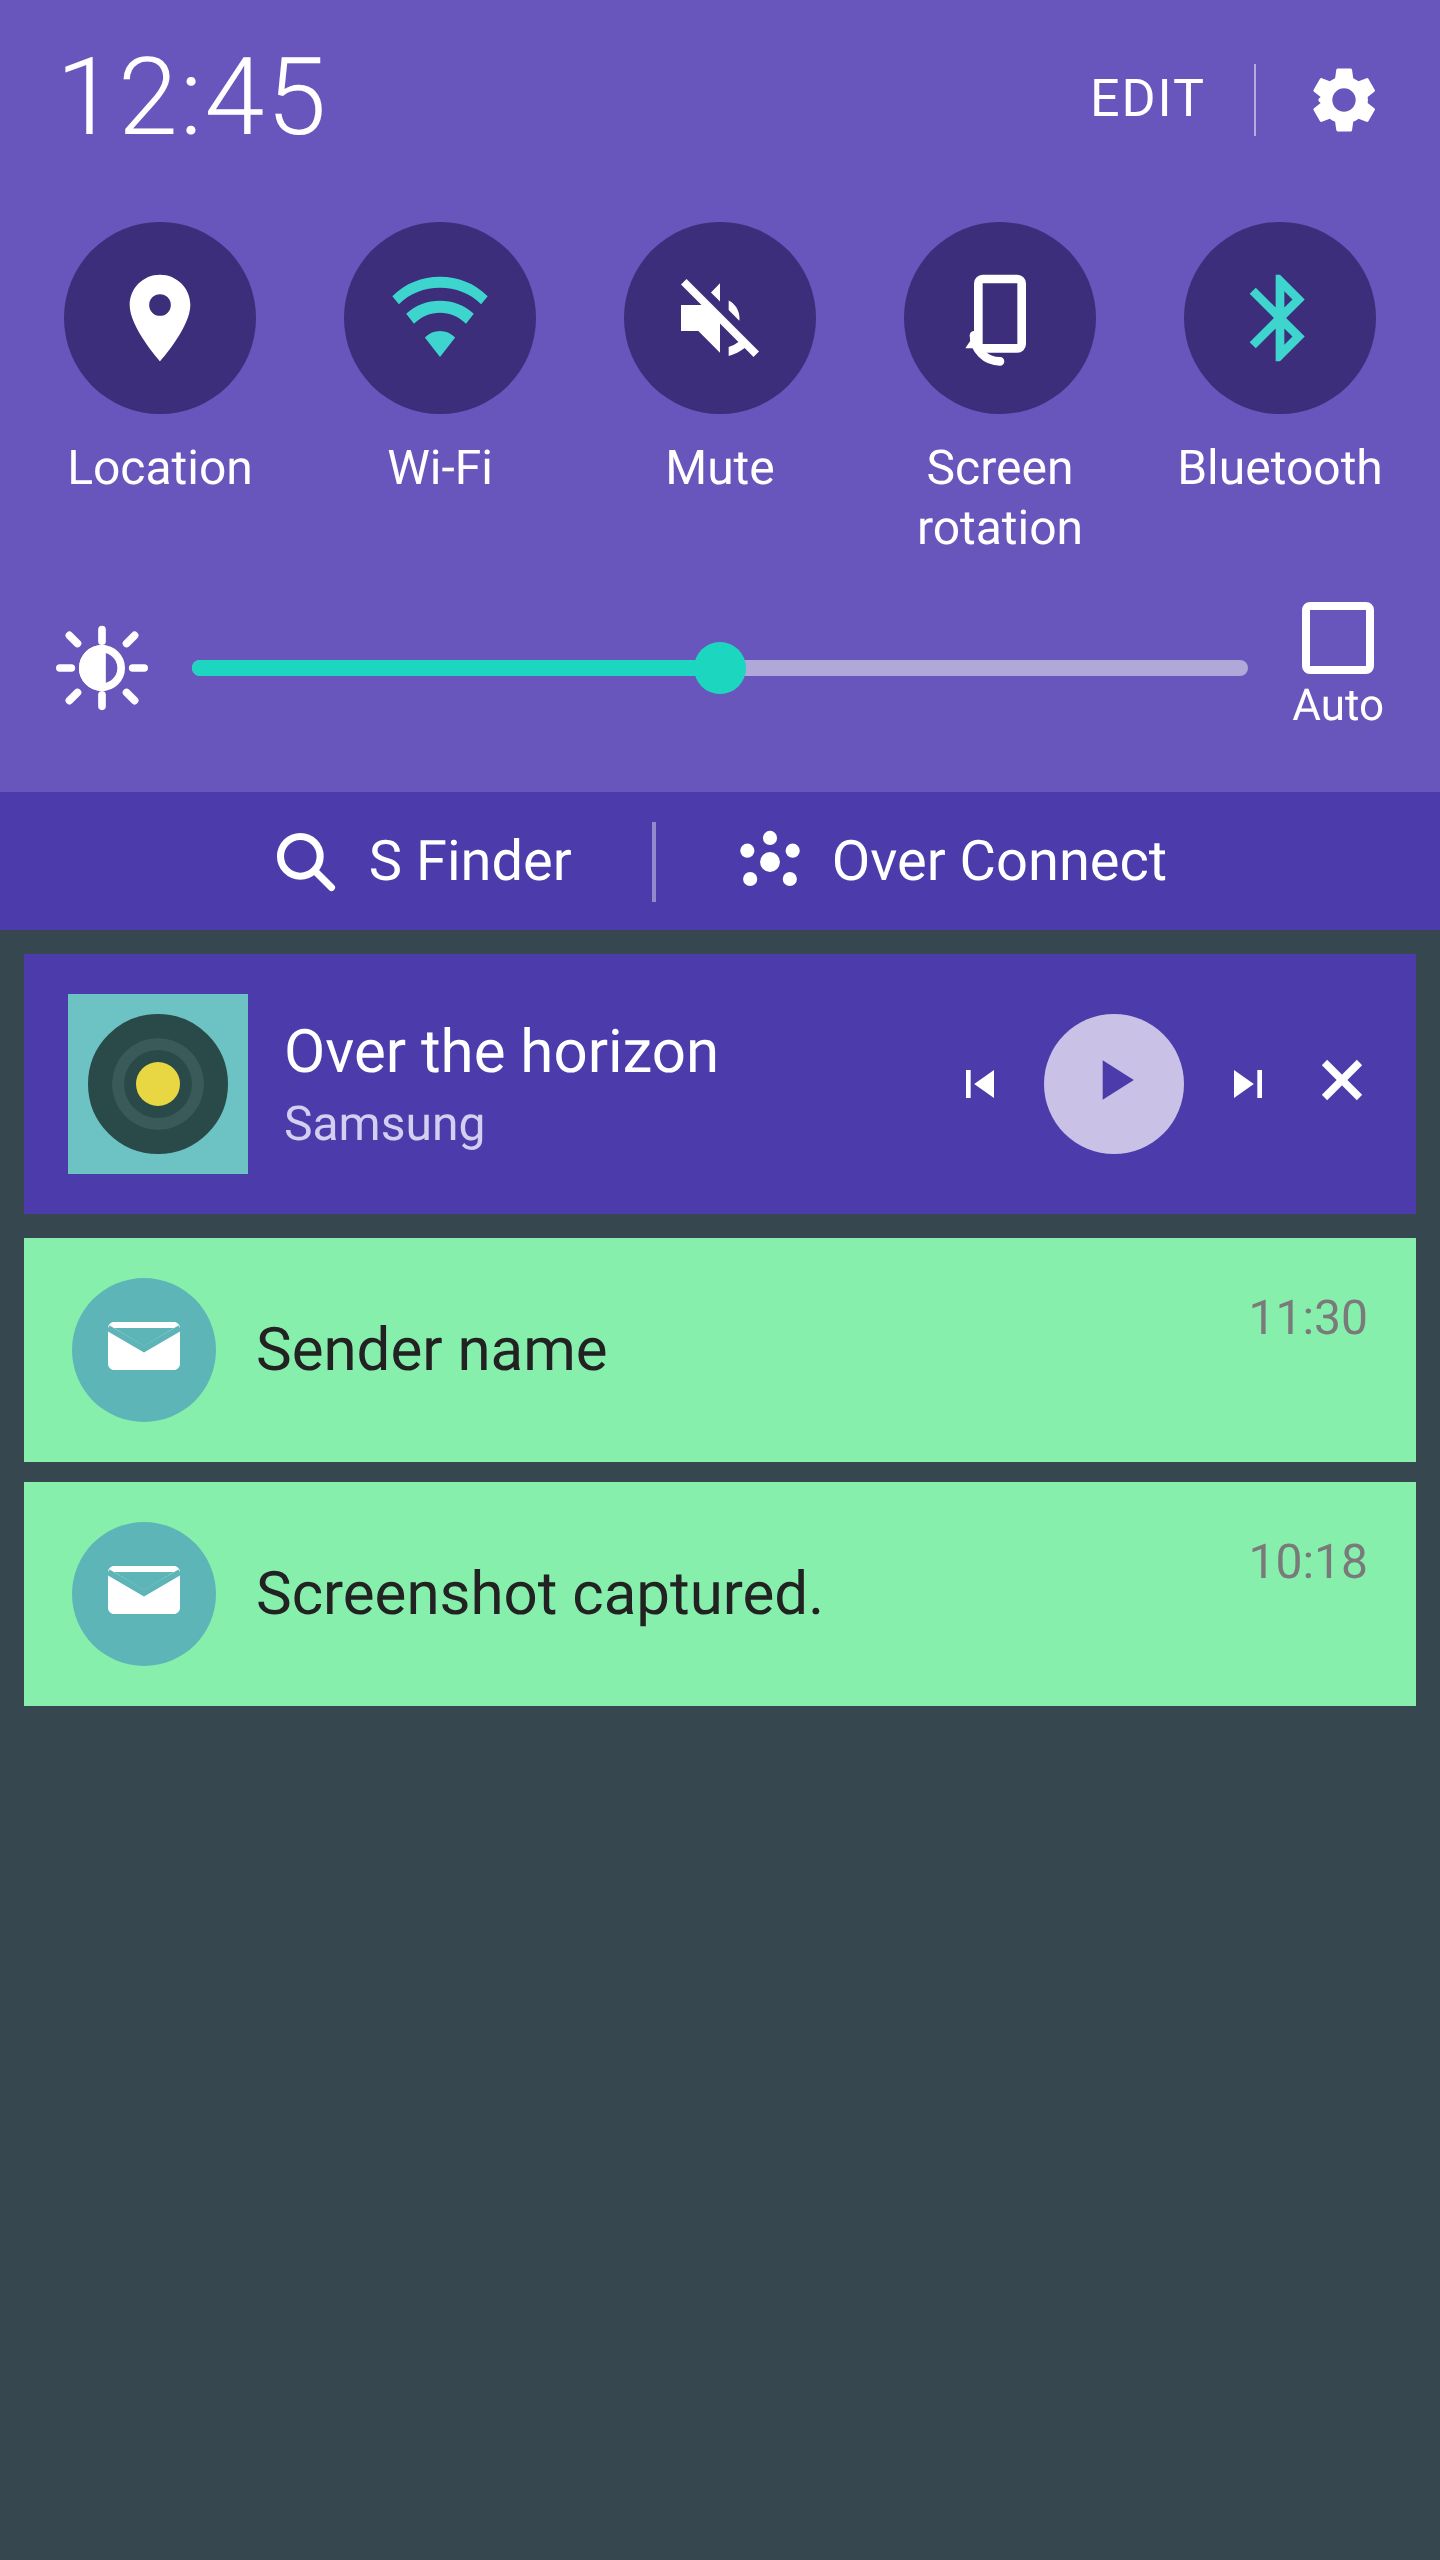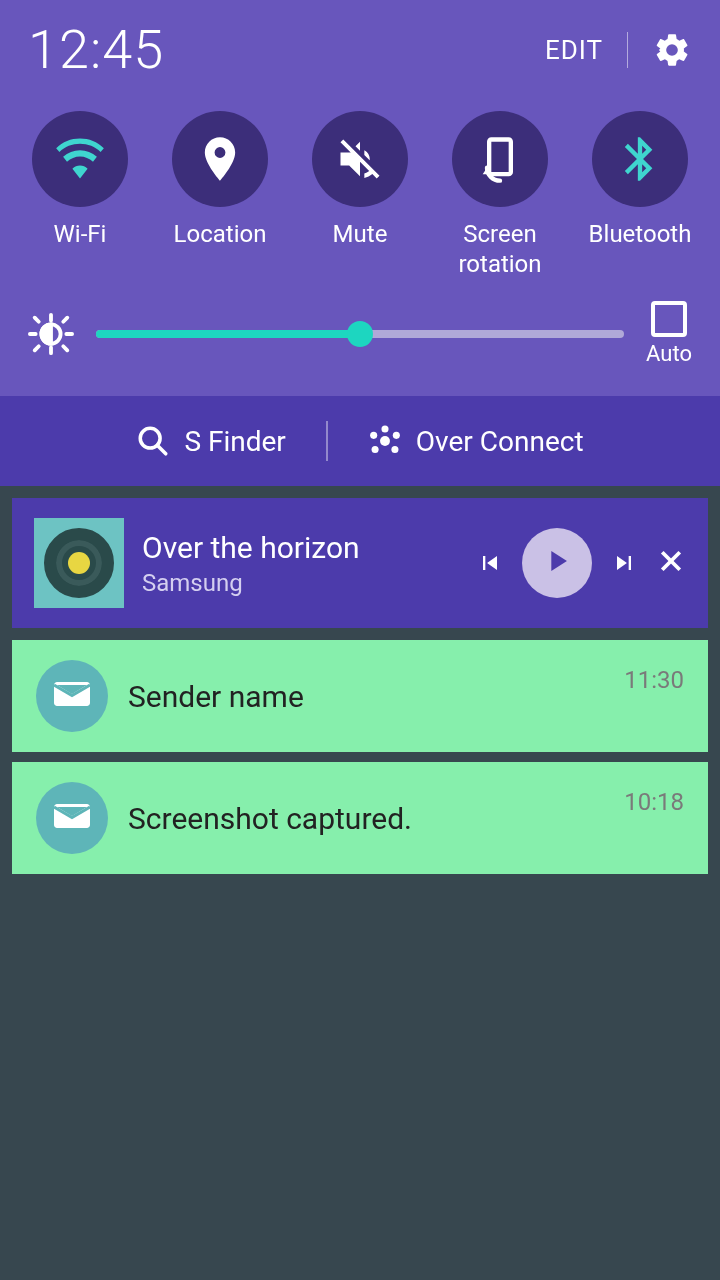--- a/index.html
+++ b/index.html
@@ -21,21 +21,21 @@
   .t-label { margin-top: 12px; font-size: 24px; line-height: 1.25; min-height: 60px; }
 
   .bright-row { display: flex; align-items: center; gap: 22px; padding: 22px 28px 30px; }
   .bright-icon svg { width: 46px; height: 46px; display: block; }
   .slider { position: relative; flex: 1; height: 8px; background: #b0a8d8; border-radius: 4px; }
   .slider-fill { position: absolute; left: 0; top: 0; bottom: 0; width: 50%; background: #1dd6c0; border-radius: 4px; }
   .slider-thumb { position: absolute; left: 50%; top: 50%; transform: translate(-50%,-50%); width: 26px; height: 26px; border-radius: 50%; background: #1dd6c0; }
   .auto-box { display: flex; flex-direction: column; align-items: center; font-size: 22px; }
   .auto-box .box { width: 36px; height: 36px; border: 4px solid #fff; border-radius: 4px; margin-bottom: 4px; }
 
-  .sfqc-bar { display: flex; align-items: center; justify-content: center; background: #4c3bab; color: #fff; height: 90px; }
+  .sfqc-bar { display: flex; align-items: center; justify-content: center; background: #4c3bab; color: #fff; height: 69px; }
   .sf-item { display: flex; align-items: center; gap: 14px; font-size: 28px; padding: 0 40px; }
   .sf-item svg { width: 34px; height: 34px; display: block; }
   .vdiv { width: 2px; height: 40px; background: rgba(255,255,255,0.4); }
 
   .notif-area { padding: 12px; background: #37474f; }
   .media-card { background: #4c3bab; display: flex; align-items: center; gap: 18px; padding: 20px 22px; margin-bottom: 12px; color: #fff; justify-content: flex-end; }
   .album { width: 90px; height: 90px; background: #6dc3c3; display: flex; align-items: center; justify-content: center; flex-shrink: 0; }
   .album .disc { width: 70px; height: 70px; border-radius: 50%; background: #2a4a4a; border: 12px solid #2a4a4a; box-shadow: inset 0 0 0 6px #3a5a5a; position: relative; }
   .album .disc::after { content:""; position:absolute; left:50%; top:50%; transform:translate(-50%,-50%); width:22px; height:22px; background:#e8d642; border-radius:50%; }
   .track-info { flex: 1; }
@@ -71,36 +71,36 @@
             </svg>
         </span>
       </span>
     </div>
   </div>
 
   <div class="toggles">
     <div class="toggle">
       <div class="circle">
           <span>
+        <svg viewBox="0 0 24 24" fill="#fff">
+              <path d="M12 2C8.1 2 5 5.1 5 9c0 5.2 7 13 7 13s7-7.8 7-13c0-3.9-3.1-7-7-7zm0 9.5A2.5 2.5 0 1 1 12 6.5a2.5 2.5 0 0 1 0 5z"></path>
+            </svg>
+      </span>
+        </div>
+      <div class="t-label">Location</div>
+    </div>
+    <div class="toggle">
+      <div class="circle">
+          <span>
         <svg viewBox="0 0 24 24" fill="#3fd5cf">
               <path d="M12 21l3.5-4.5c-1-1-2.2-1.5-3.5-1.5s-2.5.5-3.5 1.5L12 21zm-6-7.7c1.7-1.6 3.8-2.5 6-2.5s4.3.9 6 2.5l1.8-2.3C17.6 9 14.9 8 12 8s-5.6 1-7.8 3l1.8 2.3zm-3.5-4.5C5 6.3 8.4 5 12 5s7 1.3 9.5 3.8L23 7C20 4 16.2 2.5 12 2.5S4 4 1 7l1.5 1.8z"></path>
             </svg>
       </span>
         </div>
       <div class="t-label">Wi-Fi</div>
-    </div>
-    <div class="toggle">
-      <div class="circle">
-          <span>
-        <svg viewBox="0 0 24 24" fill="#fff">
-              <path d="M12 2C8.1 2 5 5.1 5 9c0 5.2 7 13 7 13s7-7.8 7-13c0-3.9-3.1-7-7-7zm0 9.5A2.5 2.5 0 1 1 12 6.5a2.5 2.5 0 0 1 0 5z"></path>
-            </svg>
-      </span>
-        </div>
-      <div class="t-label">Location</div>
     </div>
     <div class="toggle">
       <div class="circle">
           <span>
         <svg viewBox="0 0 24 24" fill="#fff">
               <path d="M16.5 12c0-1.77-1.02-3.29-2.5-4.03v2.21l2.45 2.45c.03-.2.05-.41.05-.63zM4.27 3L3 4.27 7.73 9H3v6h4l5 5v-6.73l4.25 4.25A6.92 6.92 0 0 1 14 18.7v2.06c1.38-.31 2.63-.95 3.69-1.81L19.73 21 21 19.73 4.27 3zM12 4L9.91 6.09 12 8.18V4z"></path>
             </svg>
       </span>
         </div>
       <div class="t-label">Mute</div>

